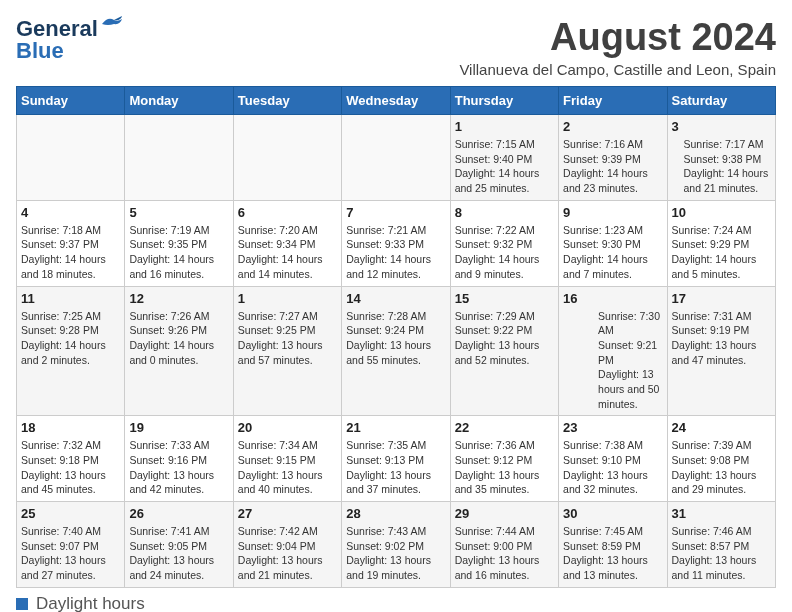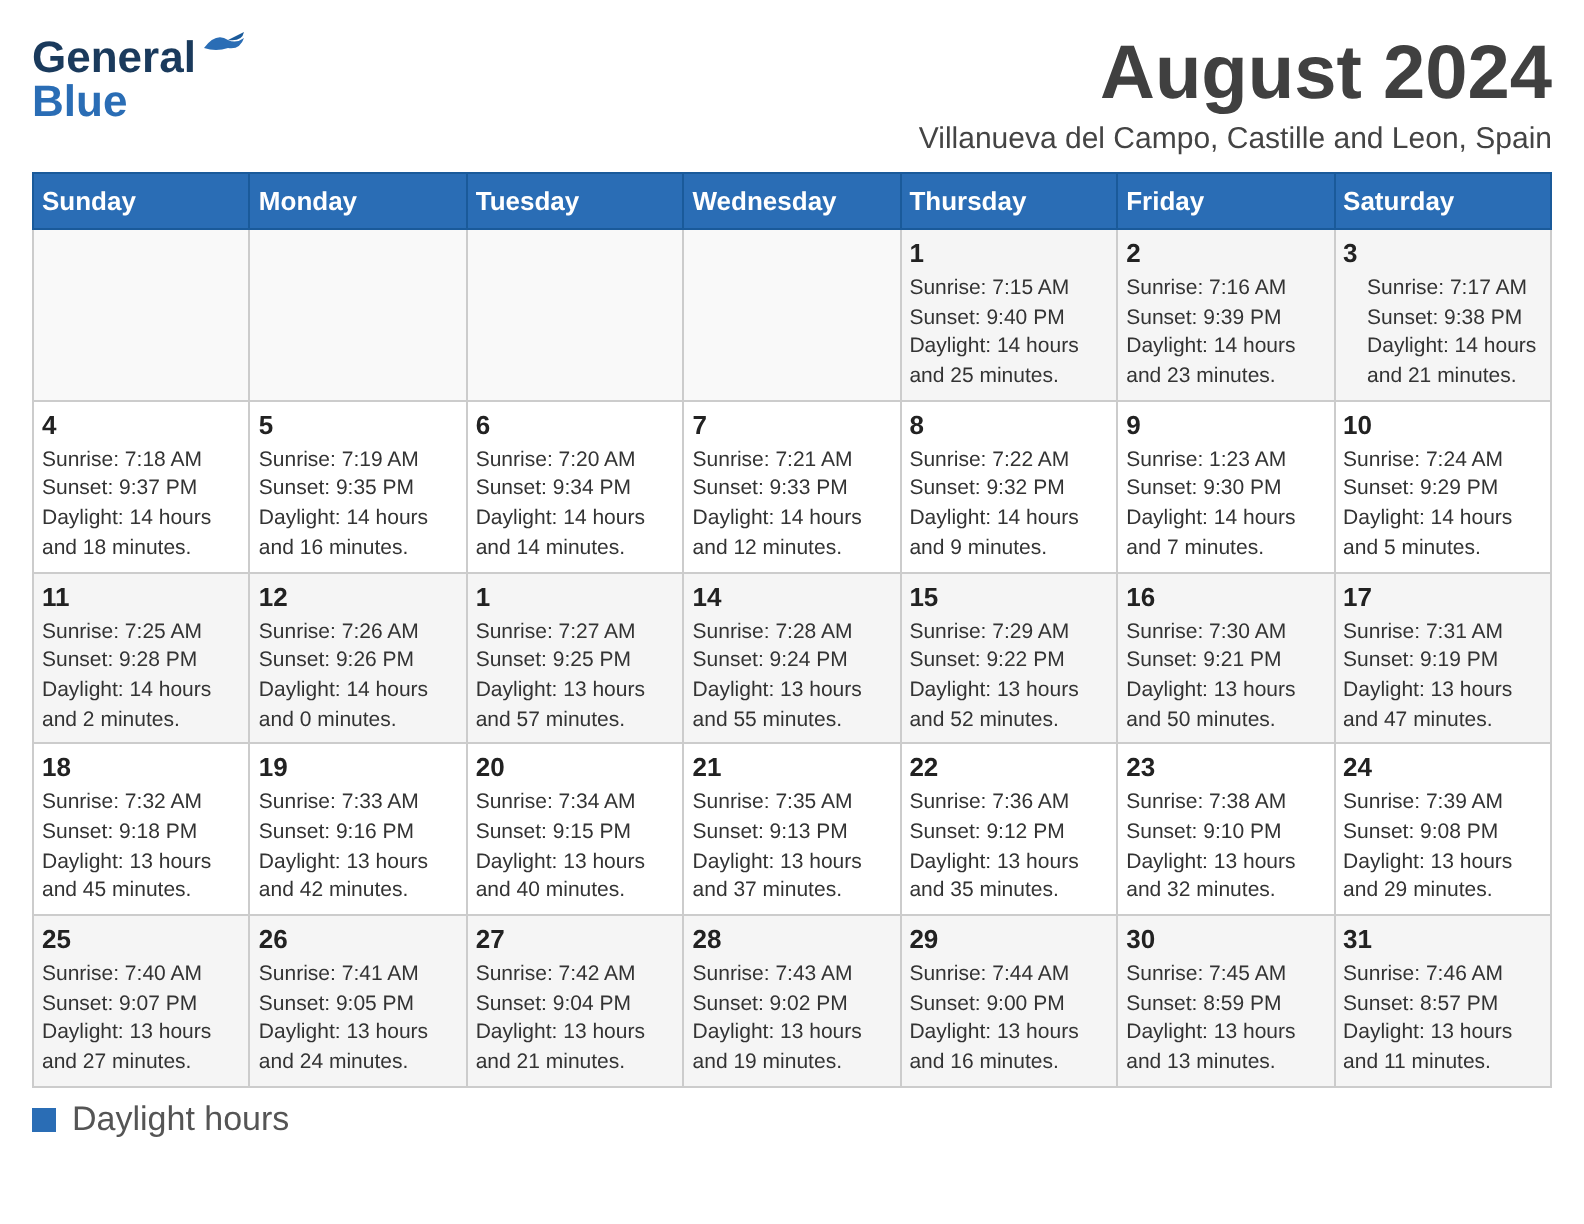--- a/index.html
+++ b/index.html
@@ -219,21 +219,21 @@
 Daylight: 13 hours and 55 minutes.</div>
         </td>
         <td>
           <span class="day-num">15</span>
           <div class="day-info" style="white-space: pre-line;">Sunrise: 7:29 AM
 Sunset: 9:22 PM
 Daylight: 13 hours and 52 minutes.</div>
         </td>
         <td>
           <span class="day-num">16</span>
-          <div class="day-info" style="white-space: pre-line;">Sunrise: 7:30 AM
+          <div class="day-info" style="white-space: pre-line; margin-left: 35px;">Sunrise: 7:30 AM
 Sunset: 9:21 PM
 Daylight: 13 hours and 50 minutes.</div>
         </td>
         <td>
           <span class="day-num">17</span>
           <div class="day-info" style="white-space: pre-line;">Sunrise: 7:31 AM
 Sunset: 9:19 PM
 Daylight: 13 hours and 47 minutes.</div>
         </td>
       </tr>

